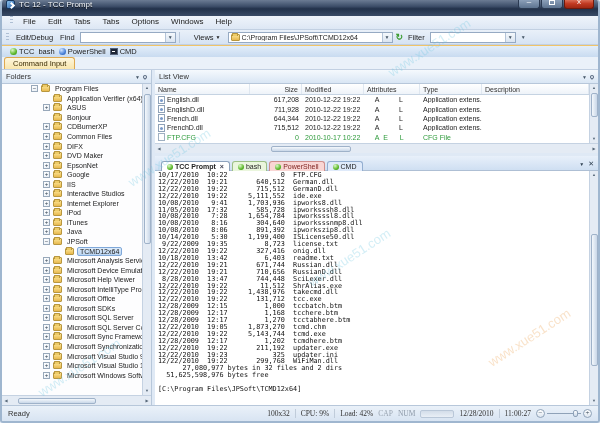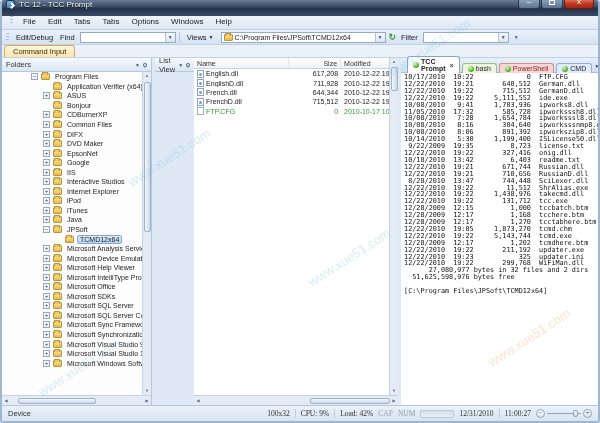--- a/index.html
+++ b/index.html
@@ -35,21 +35,21 @@
   .toolbar { height:15px; flex:0 0 15px; display:flex; align-items:center; gap:3px; padding:0 4px;
     background:linear-gradient(180deg,#e9f0f9,#d6e3f3); border-bottom:1px solid #c2d0e2; font-size:7.5px; color:#222; }
   .tb-label { padding:0 2px; white-space:nowrap; }
   .combo { height:11px; background:#fff; border:1px solid #96aac3; display:flex; align-items:center; position:relative; }
   .combo .arrow-btn { margin-left:auto; width:10px; height:100%; display:flex; align-items:center; justify-content:center;
     background:linear-gradient(180deg,#f4f8fc,#dbe5f1); border-left:1px solid #b4c4d8; font-size:5px; color:#456; }
   .combo.find { width:96px; }
   .combo.path { width:165px; }
   .combo.filter { width:86px; }
   .sep { width:1px; height:11px; background:#b9c8db; }
-  .views-btn { display:flex; align-items:center; gap:2px; padding:1px 4px; border-radius:2px; }
+  .views-btn { display:flex; align-items:center; gap:2px; padding:1px 4px; border-radius:2px;margin-left:7px; }
   .folder-mini { width:9px; height:7px; background:linear-gradient(180deg,#fbe394,#e8b94e);
     border:1px solid #b8973f; border-radius:1px; position:relative; flex:0 0 9px; margin:0 2px; }
   .folder-mini::before { content:""; position:absolute; top:-2px; left:0; width:4px; height:2px;
     background:#eecb66; border:1px solid #b8973f; border-bottom:none; border-radius:1px 1px 0 0; }
   .path-text { font-size:7px; white-space:nowrap; overflow:hidden; }
   .go-icon { color:#3a9b2e; font-size:9px; font-weight:bold; line-height:9px; }
   .overflow-icon { font-size:5px; color:#456; padding:0 2px; }
 
   
   .ribbon-row { height:15px; flex:0 0 15px; display:flex; align-items:flex-end; gap:1px; padding:0 0 0 26px;
@@ -103,21 +103,21 @@
   .vscroll { position:absolute; top:0; right:0; bottom:0; width:9px; background:#e4ebf4; border-left:1px solid #c5d2e2;
     display:flex; flex-direction:column; align-items:center; font-size:4px; color:#567; }
   .vscroll .sb-arrow { height:8px; line-height:8px; }
   .vscroll .sb-thumb { width:7px; background:linear-gradient(90deg,#f4f8fc,#c9d7e8); border:1px solid #9fb2c9; border-radius:2px; }
   .hscroll { height:10px; flex:0 0 10px; background:#e4ebf4; border-top:1px solid #c5d2e2;
     display:flex; align-items:center; font-size:4px; color:#567; position:relative; }
   .hscroll .sb-arrow { width:8px; text-align:center; }
   .hscroll .sb-thumb { height:6px; background:linear-gradient(180deg,#f4f8fc,#c9d7e8); border:1px solid #9fb2c9; border-radius:2px; }
 
   .vsplitter { width:3px; flex:0 0 3px; background:#dfe9f5; }
-  .right-col { flex:1 1 auto; display:flex; flex-direction:row; min-width:0; }
+  .right-col { flex:1 1 auto; display:flex; flex-direction:column; min-width:0; }
 
   
   .list-area { flex:0 0 69px; display:flex; flex-direction:column; background:#fff; position:relative; }
   .list-main { flex:1 1 auto; position:relative; overflow:hidden; }
   .list-inner { position:absolute; inset:0 9px 0 0; }
   .list-header-row { display:flex; height:11px; align-items:center;
     background:linear-gradient(180deg,#fff,#eef3f9); border-bottom:1px solid #c5d3e2; font-size:7px; color:#333; }
   .lh-cell { padding:0 3px; border-right:1px solid #dfe7f0; height:100%; display:flex; align-items:center; }
   .list-row { display:flex; height:9.4px; align-items:center; font-size:7px; color:#222; white-space:nowrap; }
   .lr-cell { padding:0 3px; overflow:hidden; }
@@ -219,20 +219,37 @@
     </span>
     <span class="go-icon">↻</span>
     <span class="tb-label">Filter</span>
     <span class="combo filter">
         <span class="arrow-btn">▼</span>
       </span>
     <span class="overflow-icon">▼</span>
   </div>
 
 
+  <div class="shell-row" id="shell-row">
+      <span class="shell-btn">
+        <span class="orb green"></span>
+        <span>TCC</span>
+      </span>
+      <span class="shell-btn">
+        <span>bash</span>
+      </span>
+      <span class="shell-btn">
+        <span class="orb blue"></span>
+        <span>PowerShell</span>
+      </span>
+      <span class="shell-btn">
+        <span class="cmd-glyph"></span>
+        <span>CMD</span>
+      </span>
+    </div>
 
   <div class="cmd-row">
     <span class="cmd-tab">Command Input</span>
   </div>
 
   <div class="content">
 
     <div class="folders-panel">
       <div class="panel-header">
         <span>Folders</span>
@@ -571,31 +588,31 @@
             <span class="sb-arrow">▲</span>
             <span class="sb-thumb" style="height:132px; margin-top:55px;"></span>
             <span class="sb-arrow" style="margin-top:auto;">▼</span>
           </div>
         </div>
       </div>
     </div>
   </div>
 
   <div class="statusbar">
-    <span>Device</span>
+    <span>Ready</span>
     <span class="sb-right">
       <span>100x32</span>
       <span class="sb-sep"></span>
       <span>CPU: 9%</span>
       <span class="sb-sep"></span>
       <span>Load: 42%</span>
       <span class="sb-dim">CAP</span>
       <span class="sb-dim2">NUM</span>
       <span class="sb-progress"></span>
-      <span>12/31/2010</span>
+      <span>12/28/2010</span>
       <span class="sb-sep"></span>
       <span>11:00:27</span>
       <span class="zoom-ctl">
         <span class="zoom-btn">−</span>
         <span class="zoom-track">
             <span class="zoom-thumb"></span>
           </span>
         <span class="zoom-btn">+</span>
       </span>
     </span>

